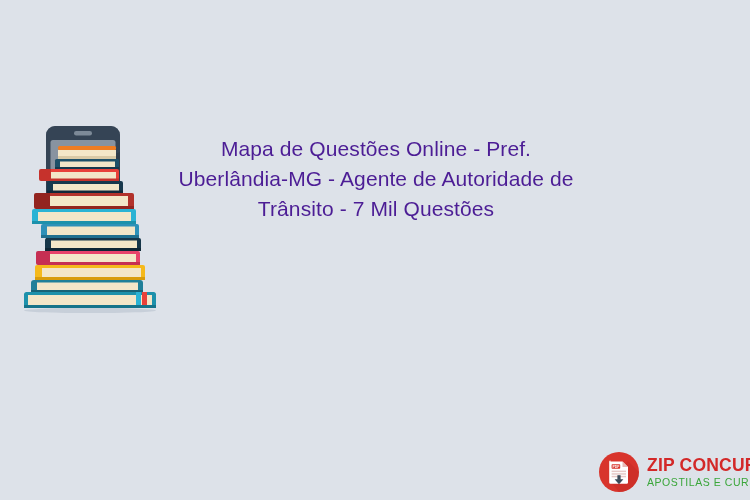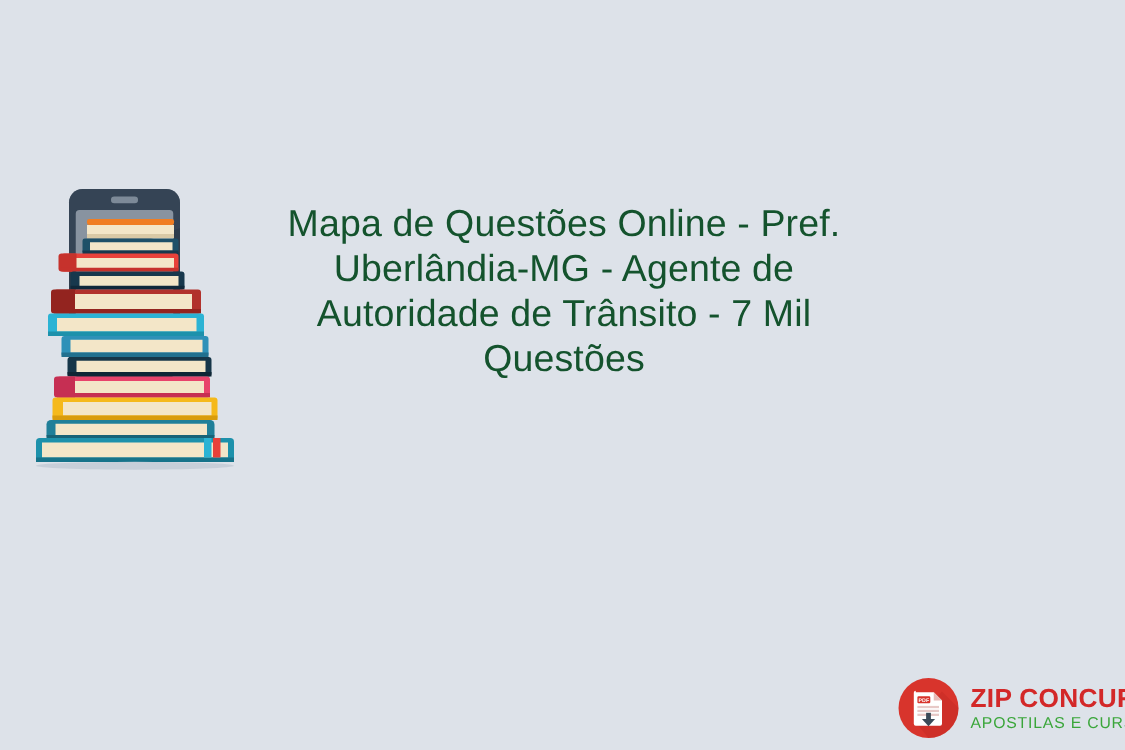--- a/index.html
+++ b/index.html
@@ -33,24 +33,24 @@
   #title-block {
     position: absolute;
     left: 168px;
     top: 134px;
     width: 416px;
     text-align: center;
   }
   #title-text {
     margin: 0;
     font-family: "Liberation Sans", sans-serif;
-    font-size: 25px;
+    font-size: 21px;
     font-weight: 400;
     line-height: 30px;
-    color: #14532d;
+    color: #4c1d95;
     letter-spacing: 0.1px;
   }
 
   
   #logo {
     position: absolute;
     left: 598px;
     top: 450px;
     width: 140px;
     height: 44px;

